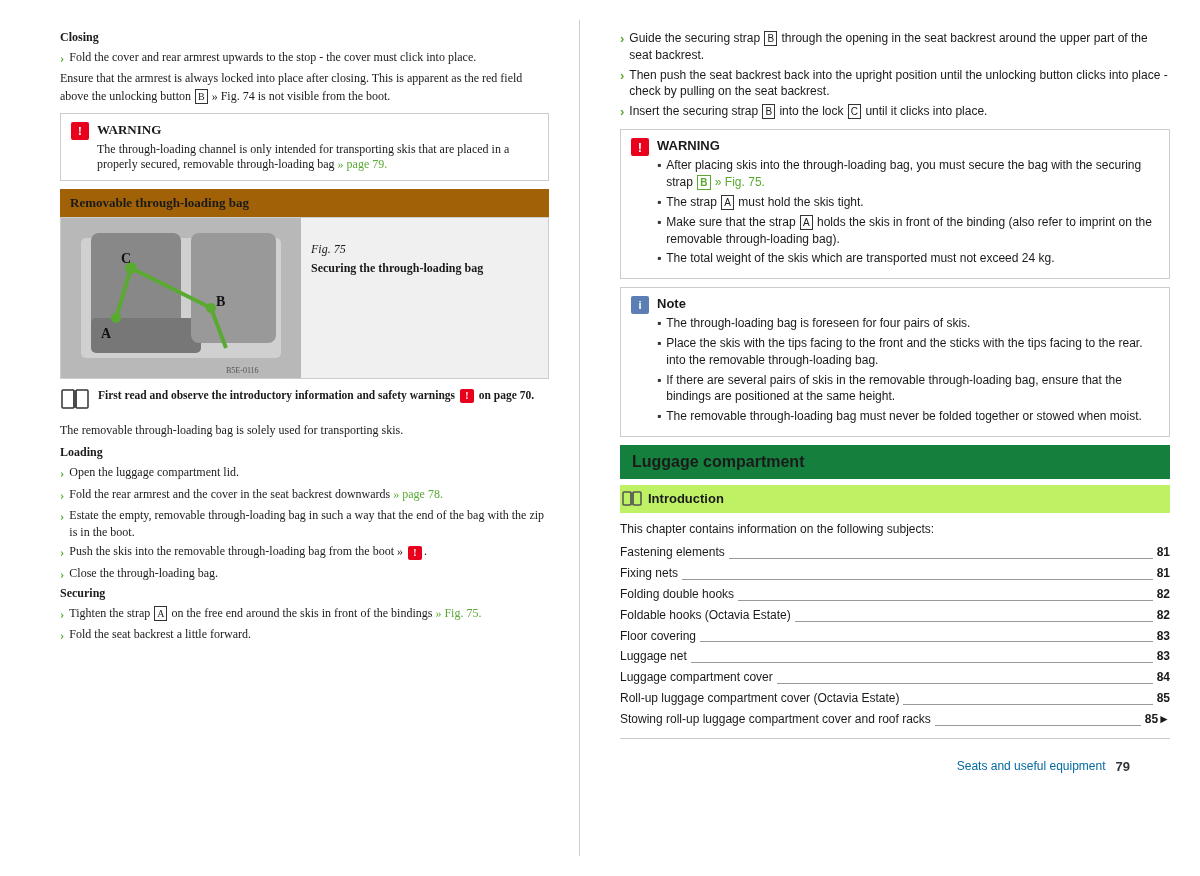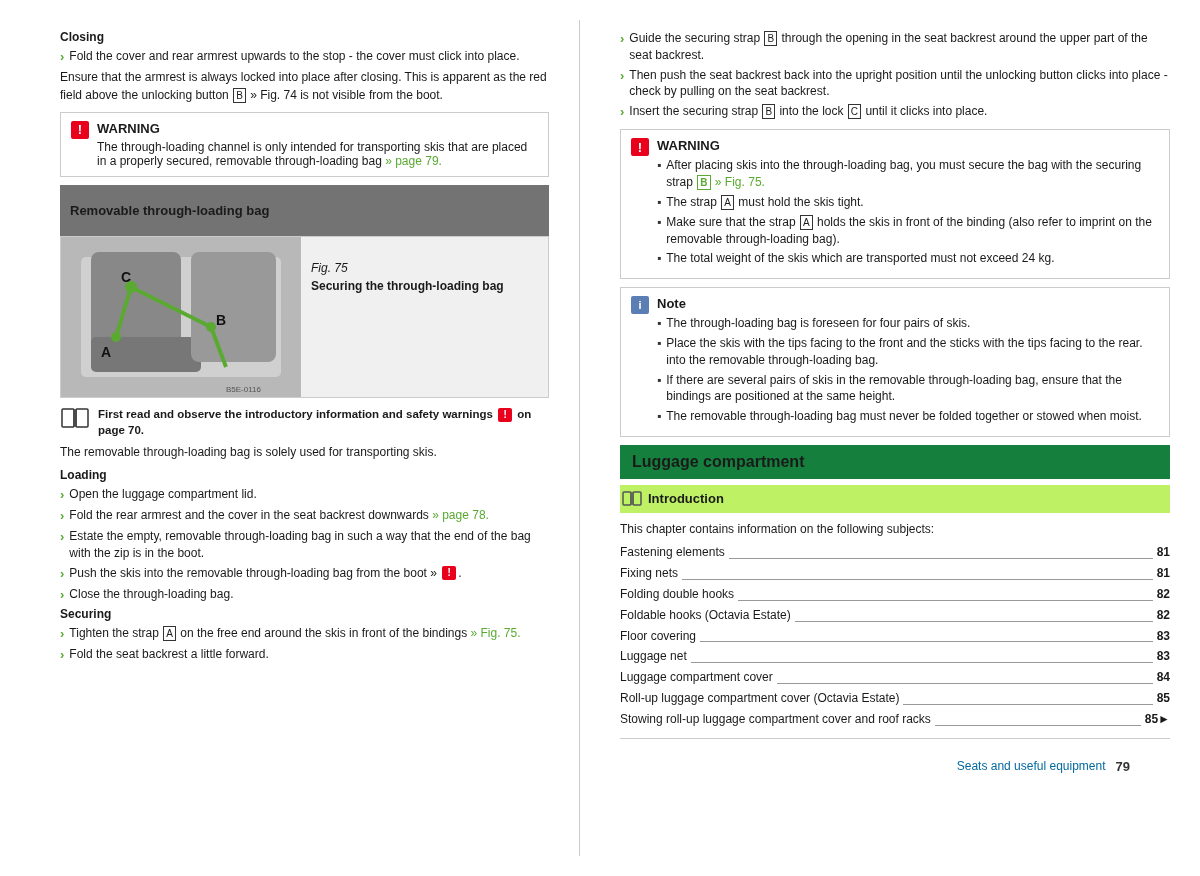--- a/index.html
+++ b/index.html
@@ -14,20 +14,21 @@
     .page {
       display: flex;
       width: 1200px;
       min-height: 876px;
       padding: 20px 0;
     }
     .left-col {
       width: 580px;
       padding: 10px 30px 10px 60px;
       border-right: 1px solid #ccc;
+      font-family: Liberation Serif, serif;
     }
     .right-col {
       width: 620px;
       padding: 10px 30px 10px 40px;
     }
     .section-heading {
       font-weight: bold;
       font-size: 12px;
       margin-bottom: 4px;
     }
@@ -102,24 +103,24 @@
       flex-shrink: 0;
       border-radius: 2px;
       font-weight: bold;
     }
     .note-title {
       font-weight: bold;
       font-size: 13px;
       margin-bottom: 4px;
     }
     .removable-bag-header {
-      background: #737373;
-      font-weight: bold;
-      font-size: 13px;
-      padding: 18px 10px;
+      background: #a16207;
+      font-weight: bold;
+      font-size: 13px;
+      padding: 6px 10px;
       margin: 8px 0 0 0;
     }
     .figure-container {
       display: flex;
       margin-bottom: 8px;
       border: 1px solid #ccc;
       background: #f0f0f0;
     }
     .fig-caption-area {
       padding: 24px 10px;

